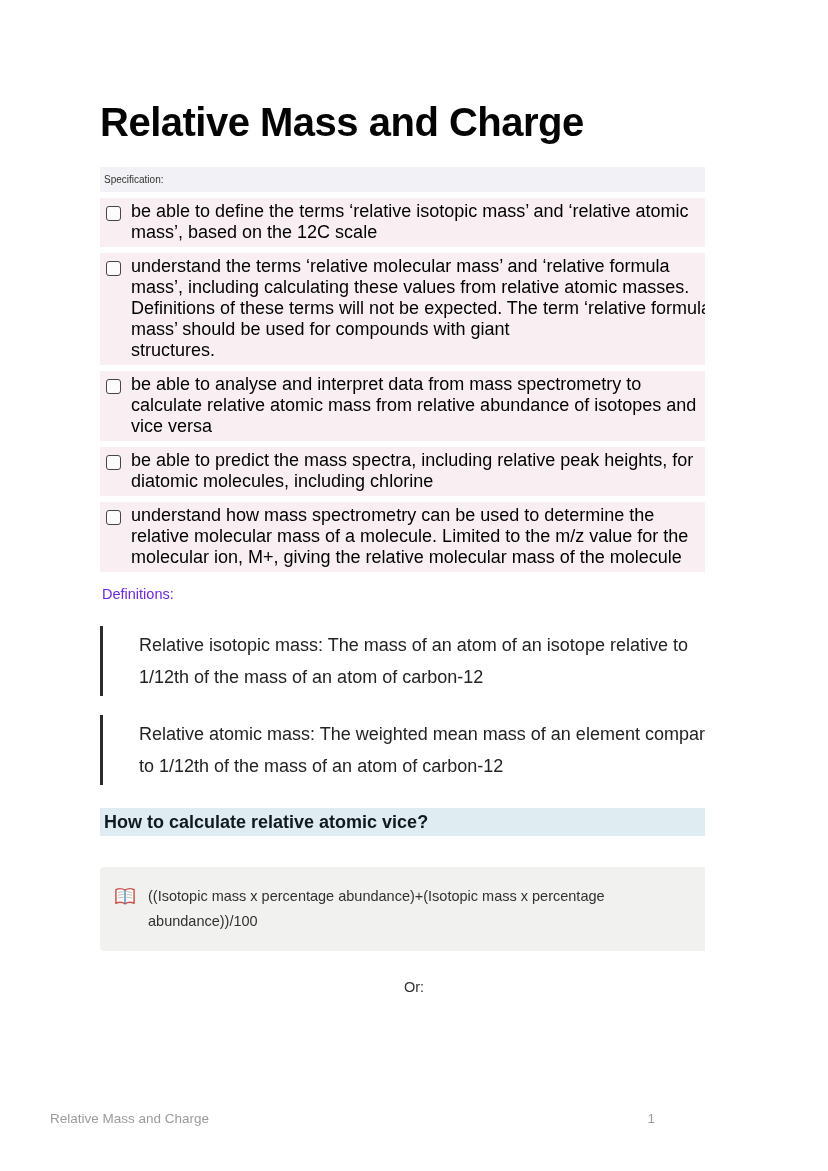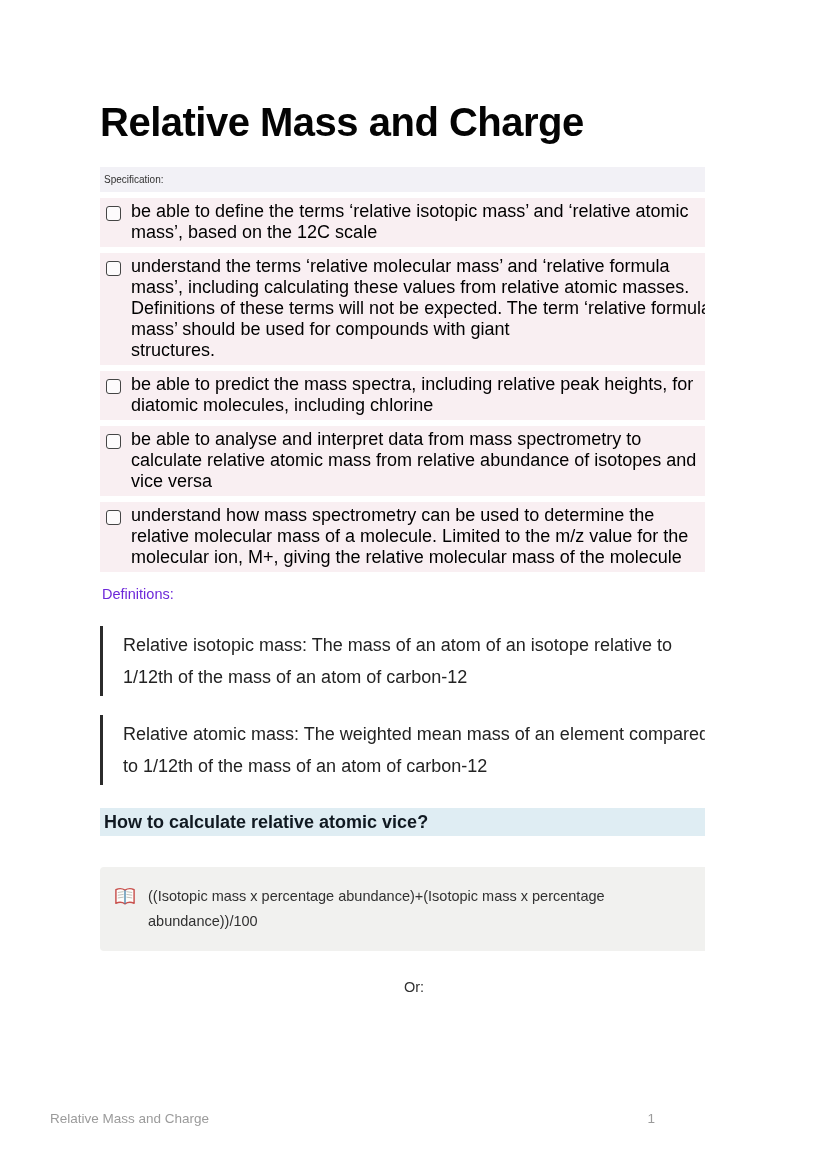--- a/index.html
+++ b/index.html
@@ -63,21 +63,21 @@
   .definitions-label {
     margin-top: 10px;
     font-size: 14.5px;
     line-height: 25px;
     padding: 0 2px;
     color: #6d28d9;
   }
   .quote {
     margin-top: 19px;
     border-left: 3px solid #2b2b2b;
-    padding: 3px 2px 3px 20px;
+    padding: 3px 2px 3px 36px;
     font-size: 18px;
     line-height: 32px;
     color: #232323;
   }
   .section-heading {
     margin-top: 23px;
     background: #dfedf3;
     font-size: 18px;
     line-height: 20px;
     font-weight: 700;
@@ -138,25 +138,25 @@
         <span class="checkbox"></span>
         <span class="todo-text">be able to define the terms ‘relative isotopic mass’ and ‘relative atomic mass’, based on the 12C scale</span>
       </div>
       <div class="todo-item">
         <span class="checkbox"></span>
         <span class="todo-text">understand the terms ‘relative molecular mass’ and ‘relative formula mass’, including calculating these values from relative atomic masses. Definitions of these terms will not be expected. The term ‘relative formula mass’ should be used for compounds with giant
 structures.</span>
       </div>
       <div class="todo-item">
         <span class="checkbox"></span>
-        <span class="todo-text">be able to predict the mass spectra, including relative peak heights, for diatomic molecules, including chlorine</span>
+        <span class="todo-text">be able to analyse and interpret data from mass spectrometry to calculate relative atomic mass from relative abundance of isotopes and vice versa</span>
       </div>
       <div class="todo-item">
         <span class="checkbox"></span>
-        <span class="todo-text">be able to analyse and interpret data from mass spectrometry to calculate relative atomic mass from relative abundance of isotopes and vice versa</span>
+        <span class="todo-text">be able to predict the mass spectra, including relative peak heights, for diatomic molecules, including chlorine</span>
       </div>
       <div class="todo-item">
         <span class="checkbox"></span>
         <span class="todo-text">understand how mass spectrometry can be used to determine the relative molecular mass of a molecule. Limited to the m/z value for the molecular ion, M+, giving the relative molecular mass of the molecule</span>
       </div>
     </div>
 
     <div class="definitions-label">Definitions:</div>
 
     <blockquote class="quote">Relative isotopic mass: The mass of an atom of an isotope relative to 1/12th of the mass of an atom of carbon-12</blockquote>

